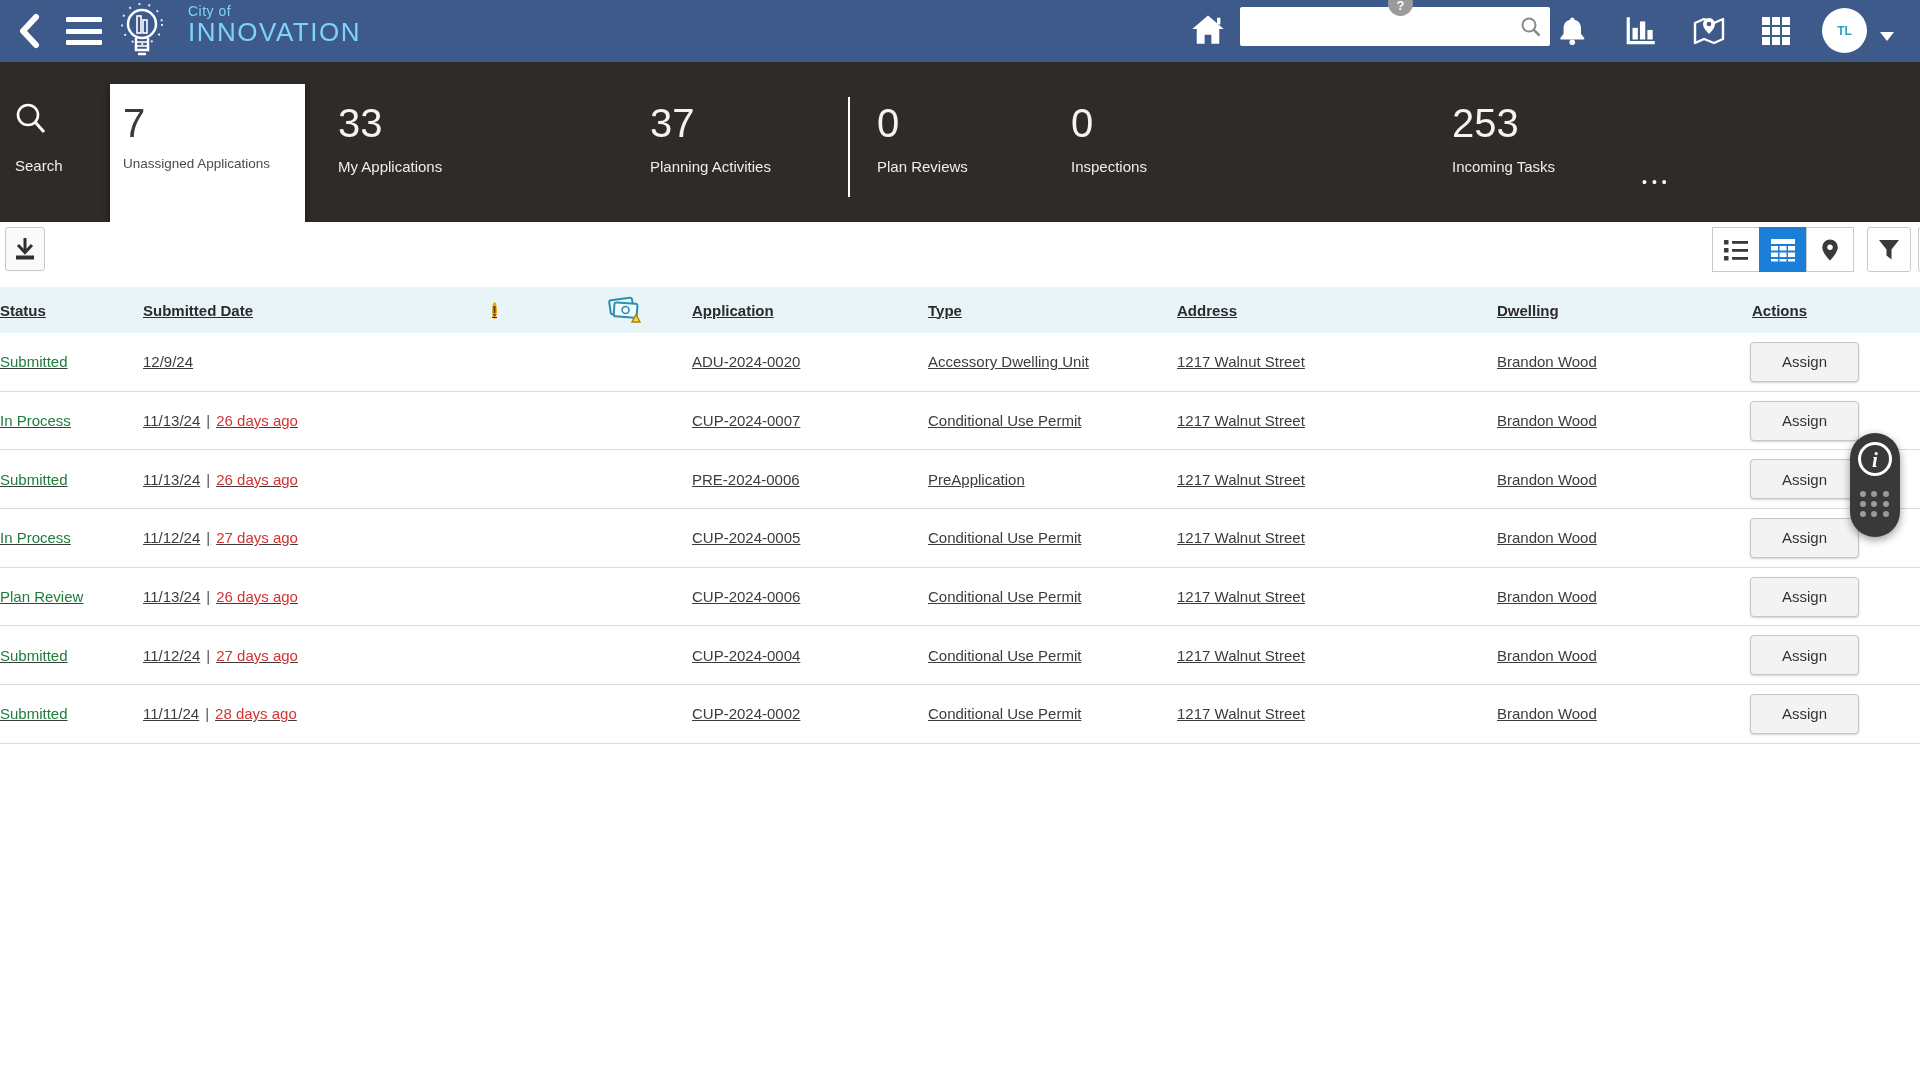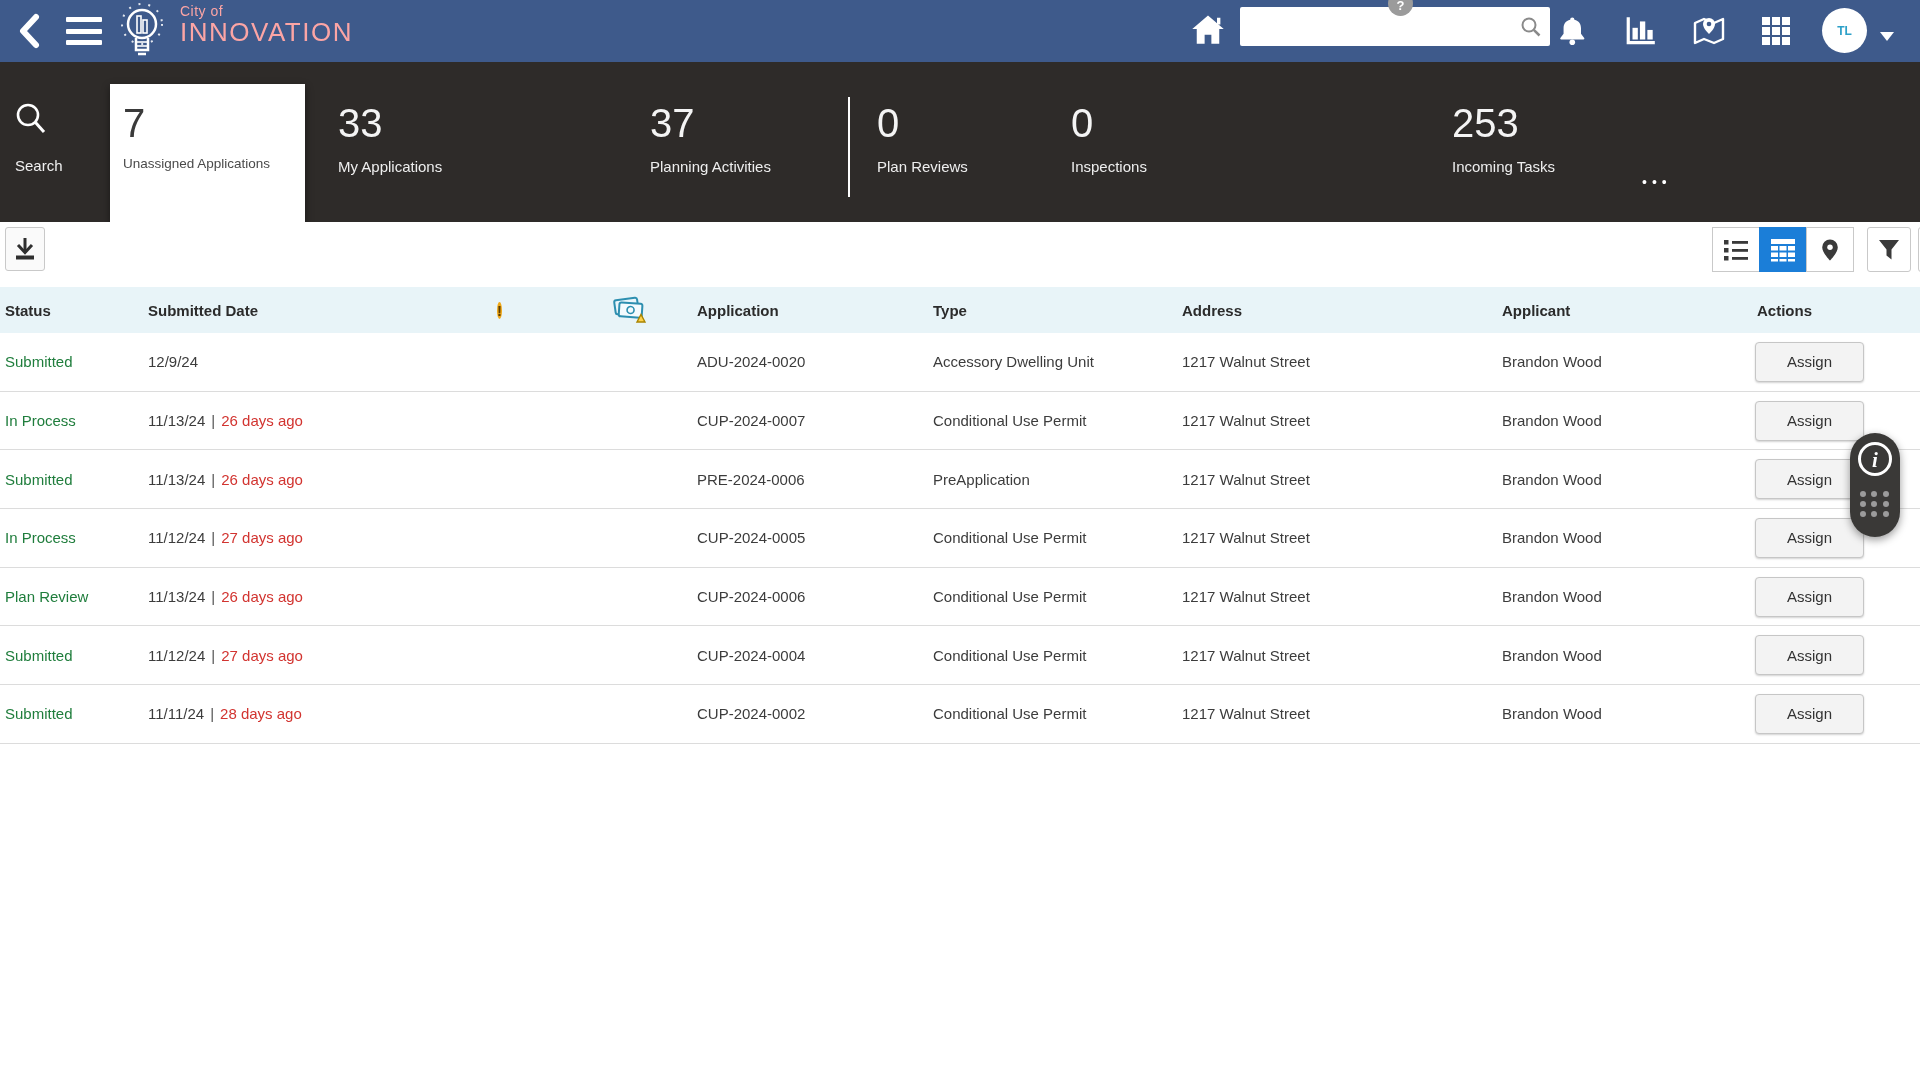--- a/index.html
+++ b/index.html
@@ -15,21 +15,21 @@
   html,body{width:1920px;height:1080px;background:#fff;}
   body{font-family:"Liberation Sans",sans-serif;}
   .screen{position:relative;width:1920px;height:1080px;overflow:hidden;background:#fff;}
 
   
   .topbar{position:absolute;left:0;top:0;width:1920px;height:62px;background:var(--topbar-blue);}
   .back-btn{position:absolute;left:14px;top:12px;width:32px;height:38px;cursor:pointer;}
   .menu-btn{position:absolute;left:66px;top:15px;width:36px;height:32px;cursor:pointer;display:flex;flex-direction:column;justify-content:space-between;padding:2px 0;}
   .menu-btn i{display:block;height:5px;background:#fff;border-radius:1px;}
   .logo{position:absolute;left:116px;top:2px;width:54px;height:60px;}
-  .brand{position:absolute;left:180px;top:3px;color:#fca5a5;}
+  .brand{position:absolute;left:188px;top:3px;color:#7dd3fc;}
   .brand .l1{font-size:14px;letter-spacing:.5px;}
   .brand .l2{font-size:26px;letter-spacing:1.5px;line-height:1.0;}
   .home-btn{position:absolute;left:1190px;top:11px;width:36px;height:36px;cursor:pointer;}
   .searchbox{position:absolute;left:1240px;top:7px;width:310px;height:39px;background:#fff;border-radius:2px;}
   .searchbox input{position:absolute;left:8px;top:0;width:270px;height:100%;border:none;outline:none;font-size:15px;background:transparent;}
   .searchbox .mag{position:absolute;right:8px;top:9px;}
   .help-badge{position:absolute;left:1388px;top:-9px;width:25px;height:25px;border-radius:50%;background:#9b9b9b;color:#fff;font-size:13px;font-weight:bold;text-align:center;line-height:30px;}
   .topicon{position:absolute;top:12px;width:38px;height:38px;cursor:pointer;display:flex;align-items:center;justify-content:center;}
   .avatar{position:absolute;left:1822px;top:8px;width:45px;height:45px;border-radius:50%;background:#fff;display:flex;align-items:center;justify-content:center;color:#2da0c8;font-weight:bold;font-size:12px;cursor:pointer;}
   .caret{position:absolute;left:1880px;top:27px;cursor:pointer;}
@@ -54,21 +54,21 @@
   .dl-btn{position:absolute;left:5px;top:5px;width:40px;height:44px;background:#fafafa;border:1px solid #c9c9c9;border-radius:3px;display:flex;align-items:center;justify-content:center;cursor:pointer;}
   .viewgroup{position:absolute;left:1712px;top:5px;display:flex;}
   .vbtn{width:48px;height:45px;background:#fff;border:1px solid #c9c9c9;display:flex;align-items:center;justify-content:center;cursor:pointer;}
   .vbtn + .vbtn{margin-left:-1px;}
   .vbtn.active{background:var(--active-view-blue);border-color:var(--active-view-blue);}
   .fbtn{position:absolute;top:5px;width:44px;height:45px;background:#fff;border:1px solid #c9c9c9;border-radius:3px;display:flex;align-items:center;justify-content:center;cursor:pointer;}
   .filter-btn{left:1867px;}
   .gear-btn{left:1918px;}
 
   
-  .grid{display:grid;grid-template-columns:143px 349px 60px 140px 236px 249px 320px 246px 172px;padding-left:5px;align-items:center;}
+  .grid{display:grid;grid-template-columns:143px 349px 60px 140px 236px 249px 320px 246px 172px;align-items:center;text-decoration:underline;}
   .thead{position:absolute;left:0;top:287px;width:1920px;height:46px;background:var(--header-bg);font-size:15px;font-weight:bold;color:#2b2b2b;}
   .tbody{position:absolute;left:0;top:333px;width:1920px;}
   .trow{height:58.7px;border-bottom:1px solid #dcdcdc;font-size:15px;color:#3c3c3c;}
   .c-status{color:var(--status-green);}
   .c-date .sep{color:#555;padding:0 6px;}
   .c-date .ago{color:var(--overdue-red);}
   .assign{margin-left:7px;width:109px;height:40px;background:#f3f3f3;border:1px solid #c6c6c6;border-radius:4px;font-family:"Liberation Sans",sans-serif;font-size:15px;color:#333;box-shadow:0 1px 2px rgba(0,0,0,.18);cursor:pointer;}
   .warn-circle{width:25px;height:25px;border-radius:50%;background:var(--warning-yellow);color:#5c3c00;font-weight:bold;font-size:15px;text-align:center;line-height:25px;}
   .cards-wrap{margin-left:55px;width:34px;height:32px;position:relative;}
 
@@ -281,21 +281,21 @@
               <rect x="7" y="10" width="23" height="14" rx="2" fill="#f4fbfe" stroke="#2d8fb0" stroke-width="2"></rect>
               <circle cx="18.5" cy="17" r="3.5" fill="none" stroke="#2d8fb0" stroke-width="1.6"></circle>
             </g>
           <path d="M25 29 L33 29 L29 21.5 Z" fill="#ffd24d" stroke="#a98400" stroke-width="1.4"></path>
         </svg>
       </span>
     </span>
     <span>Application</span>
     <span>Type</span>
     <span>Address</span>
-    <span>Applicant</span>
+    <span>Dwelling</span>
     <span style="padding-left:9px;">Actions</span>
   </div>
 
   <div class="tbody">
 
     <div class="trow grid">
       <span class="c-status">Submitted</span>
       <span class="c-date"><span>12/9/24</span><span class="sep"></span><span class="ago"></span></span>
       <span></span>
         <span></span>

